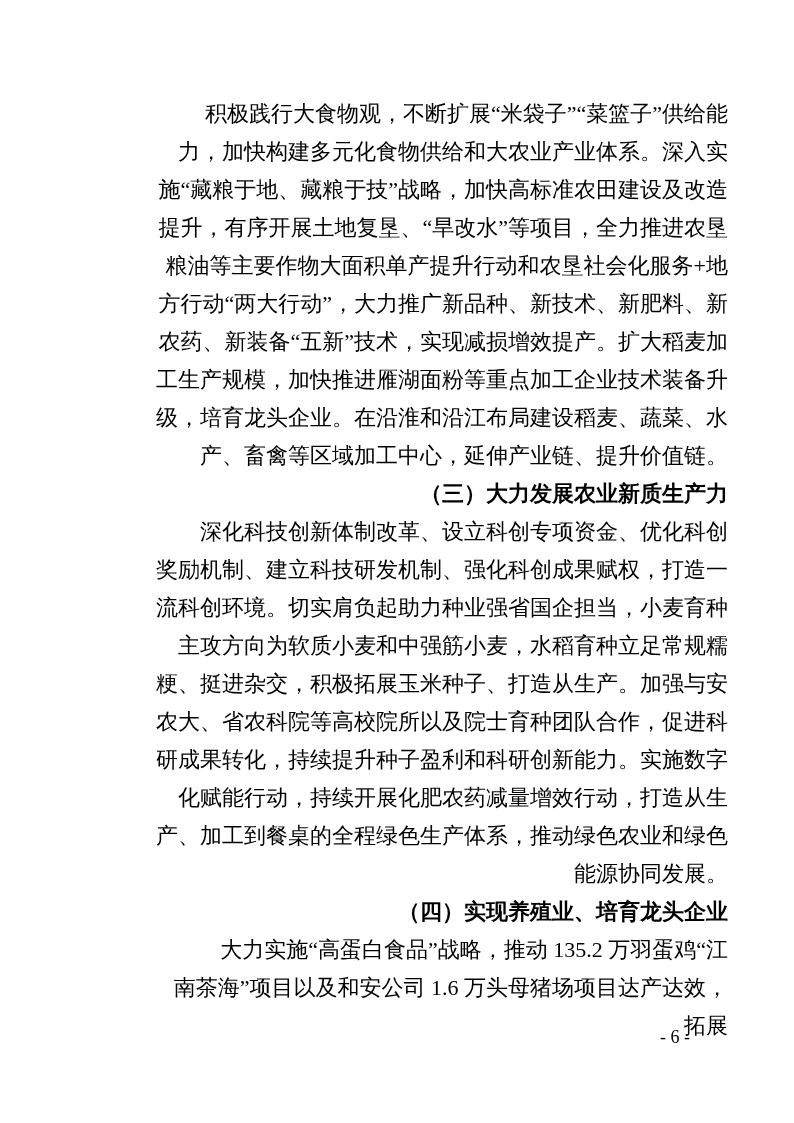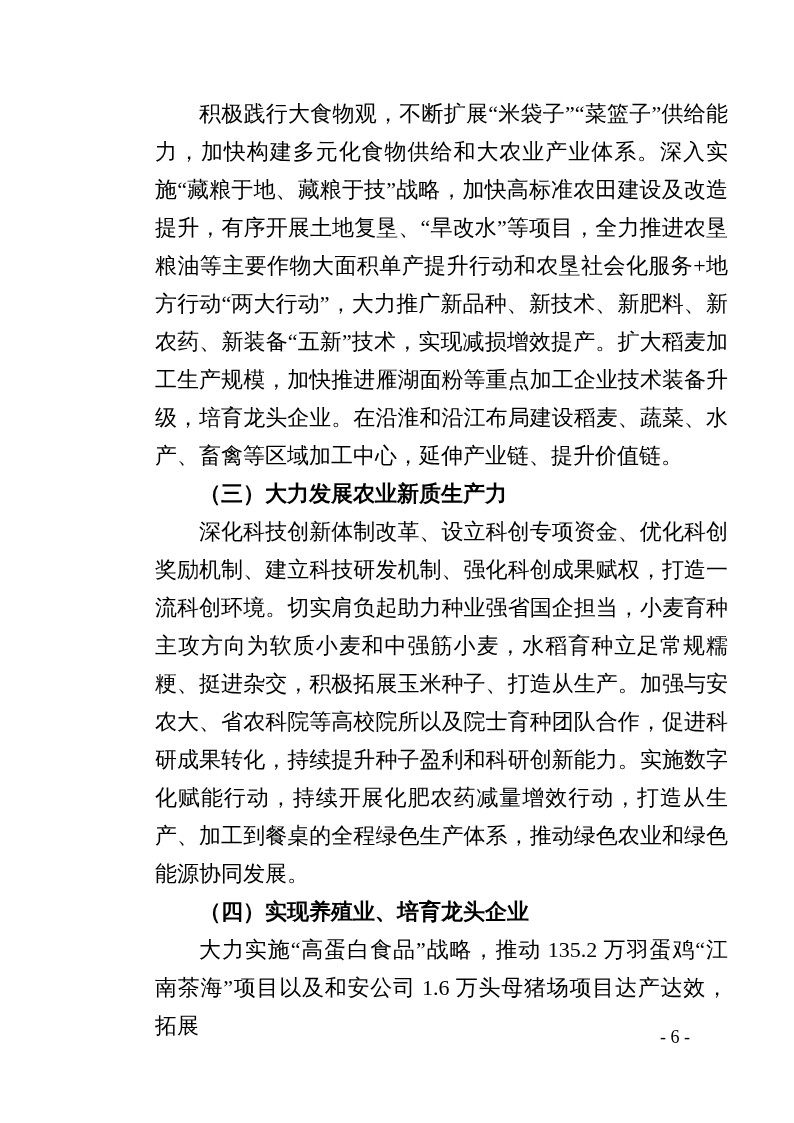--- a/index.html
+++ b/index.html
@@ -28,20 +28,21 @@
     letter-spacing: 0;
     margin-left: 44px;
   }
   .content p,
   .content h3 {
     margin: 0;
     padding: 0;
     text-indent: 2em;
     font-size: 22px;
     line-height: 38px;
+    text-align: right;
   }
   .body-para {
     font-weight: normal;
   }
   .heading {
     font-weight: bold;
     text-align: left;
   }
   .page-number {
     position: absolute;

